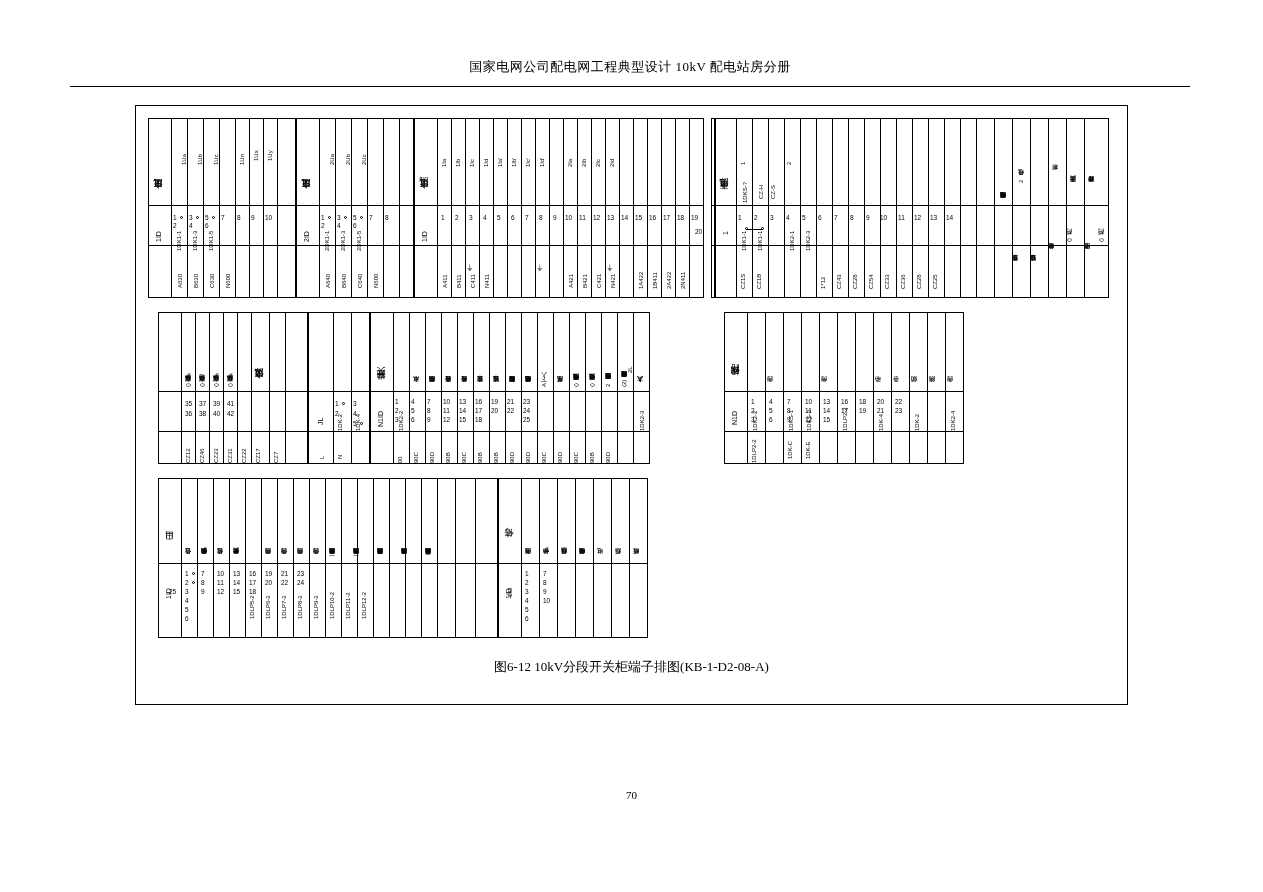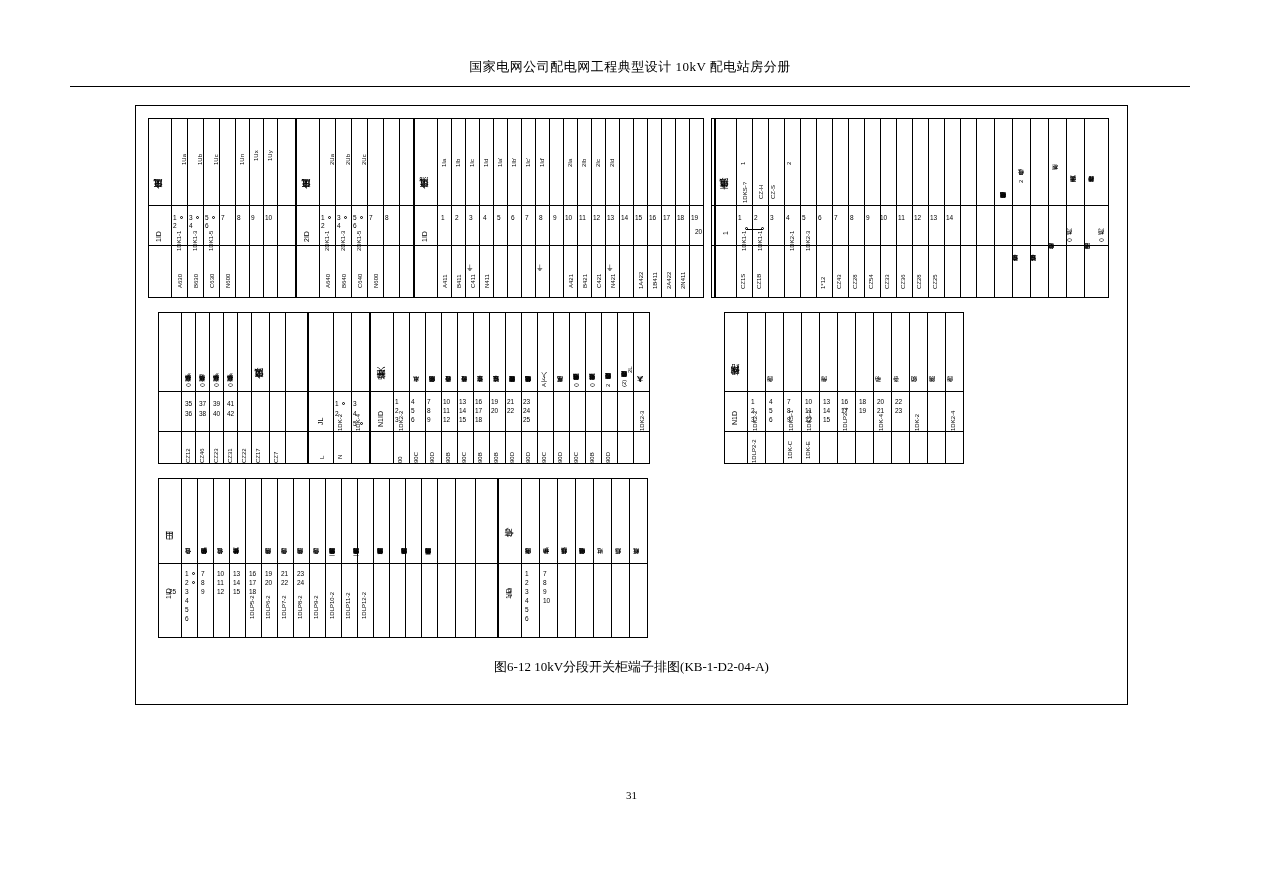--- a/index.html
+++ b/index.html
@@ -690,15 +690,15 @@
     <div class="num" style="left:44px; top:101px;">8</div>
     <div class="num" style="left:44px; top:110px;">9</div>
     <div class="num" style="left:44px; top:119px;">10</div>
 
     <div class="codecell" style="left:8px; top:92px; height:26px;">1ID</div>
   </div>
 
 </div>
 </div>
 
-<div class="caption">图6-12  10kV分段开关柜端子排图(KB-1-D2-04-A)</div>
-
-<div class="page-number">31</div>
+<div class="caption">图6-12  10kV分段开关柜端子排图(KB-1-D2-08-A)</div>
+
+<div class="page-number">70</div>
 
 </body></html>

